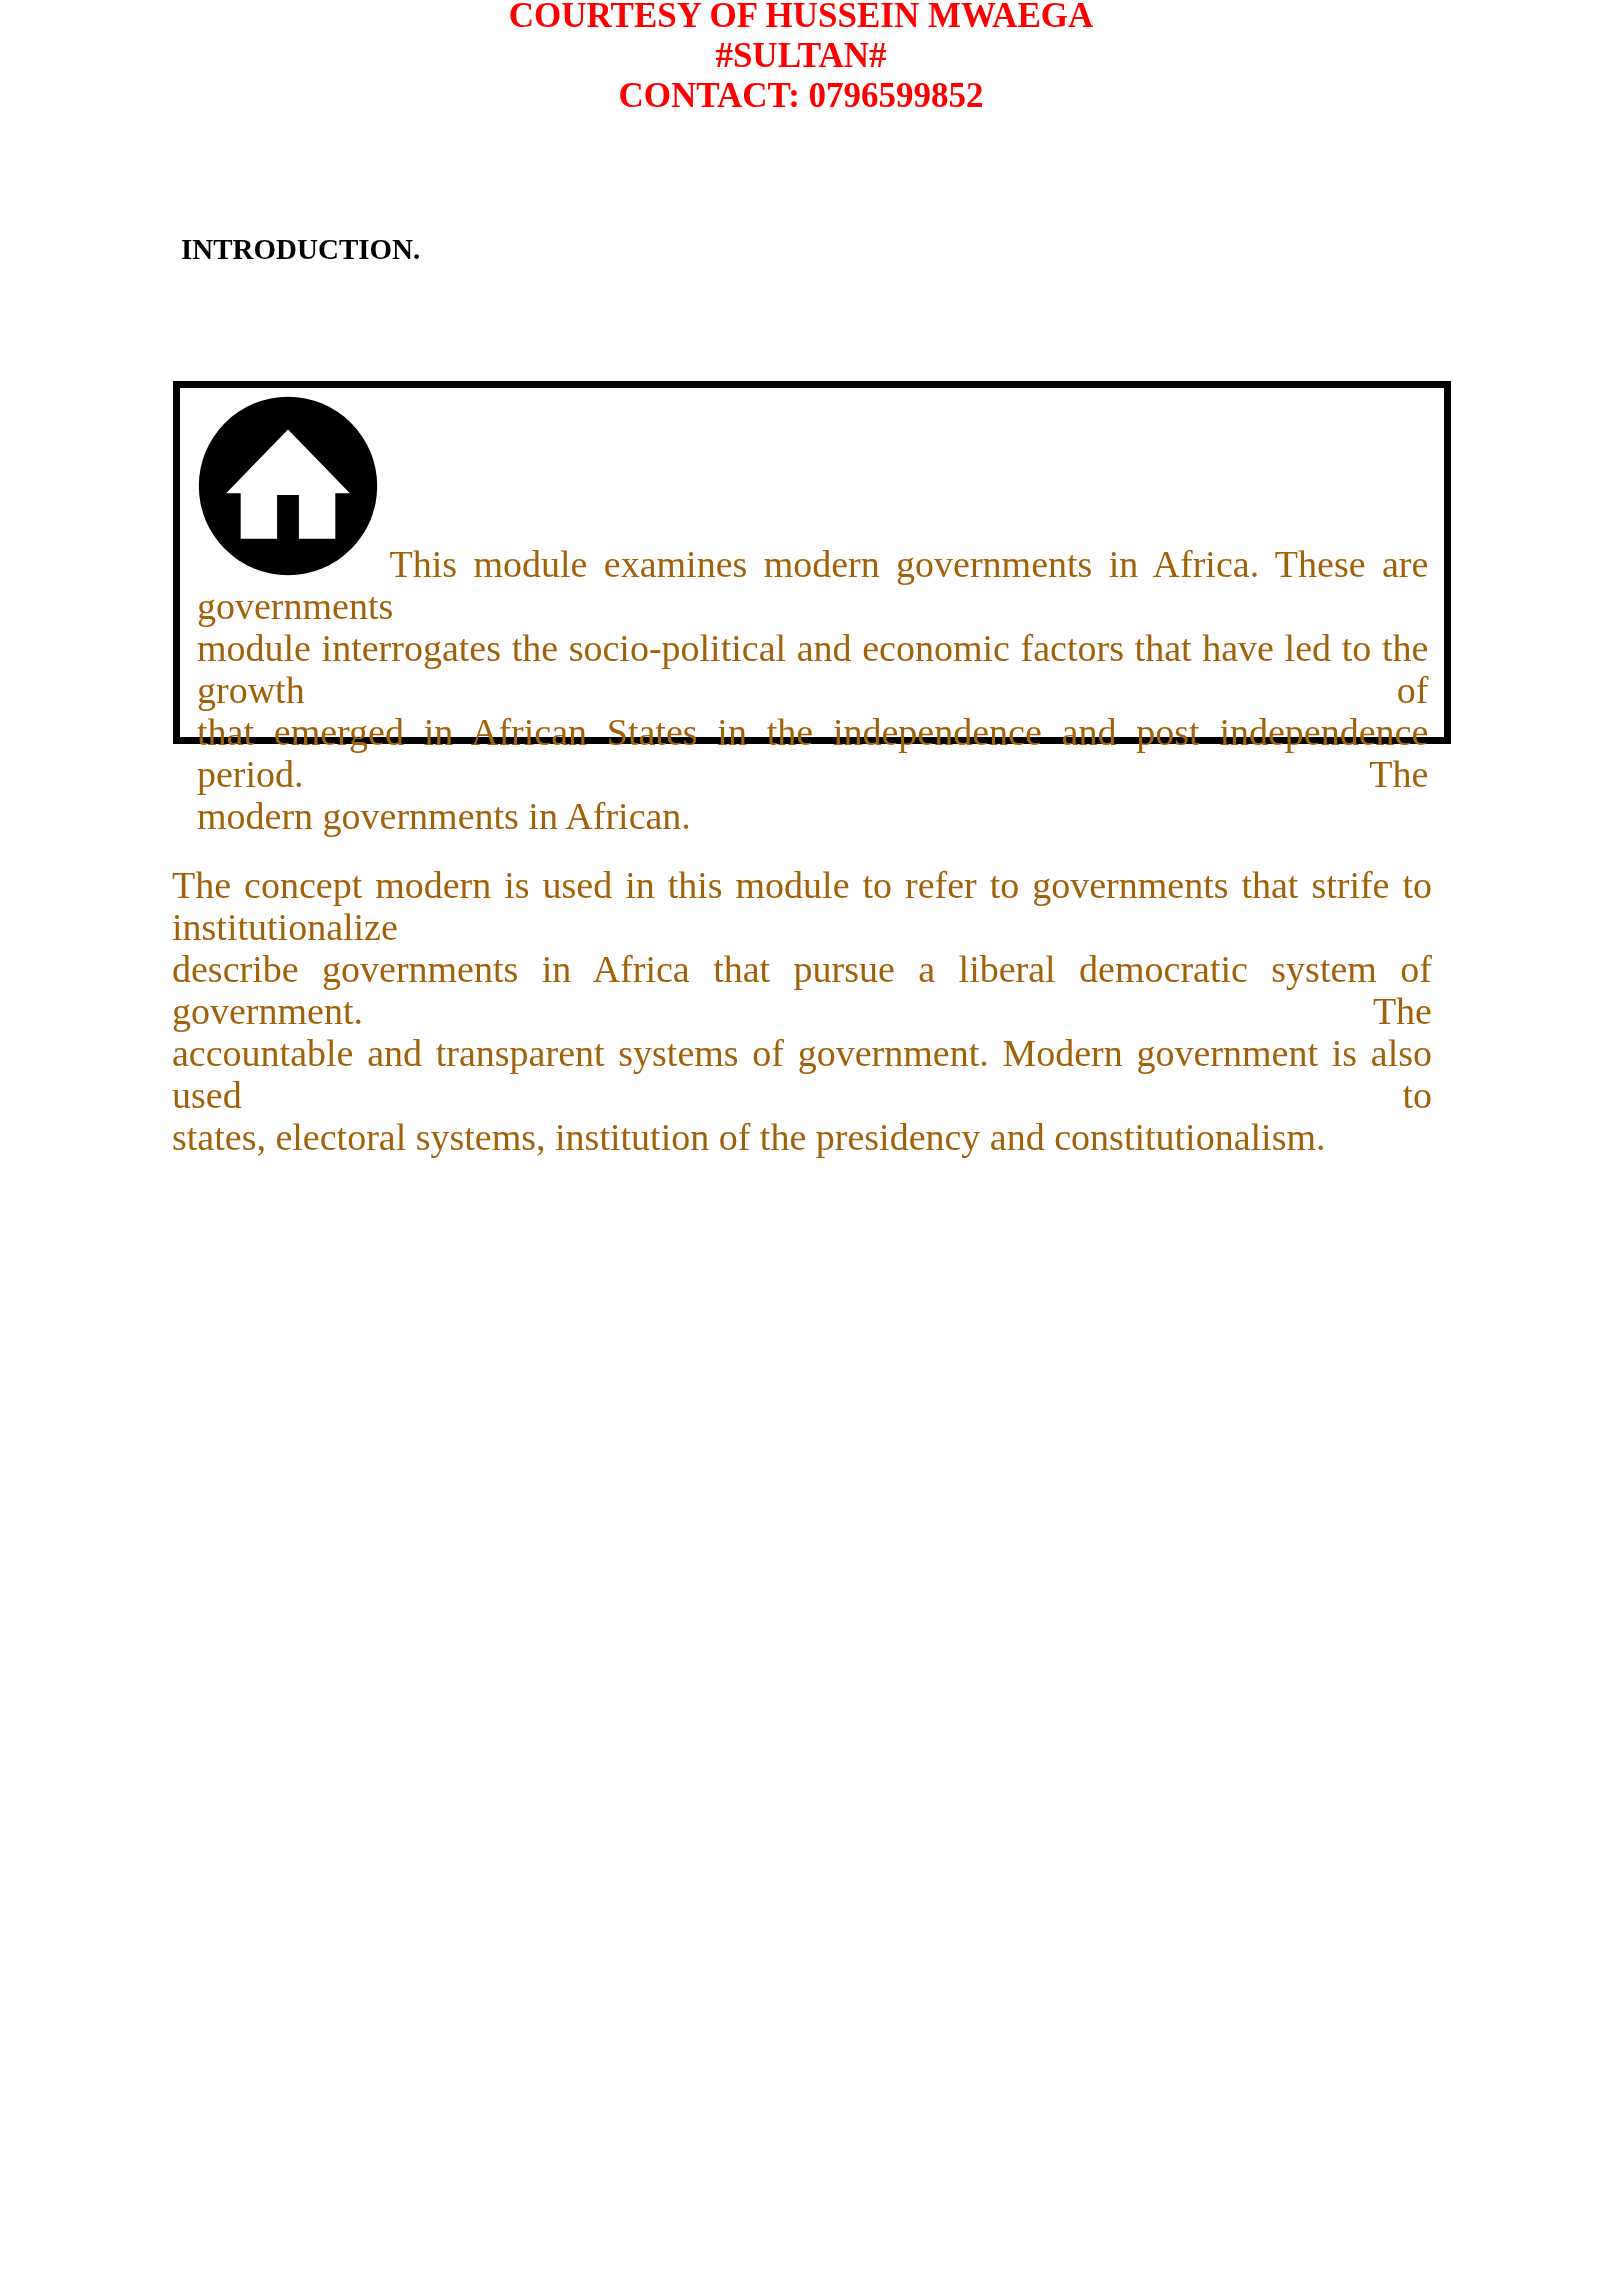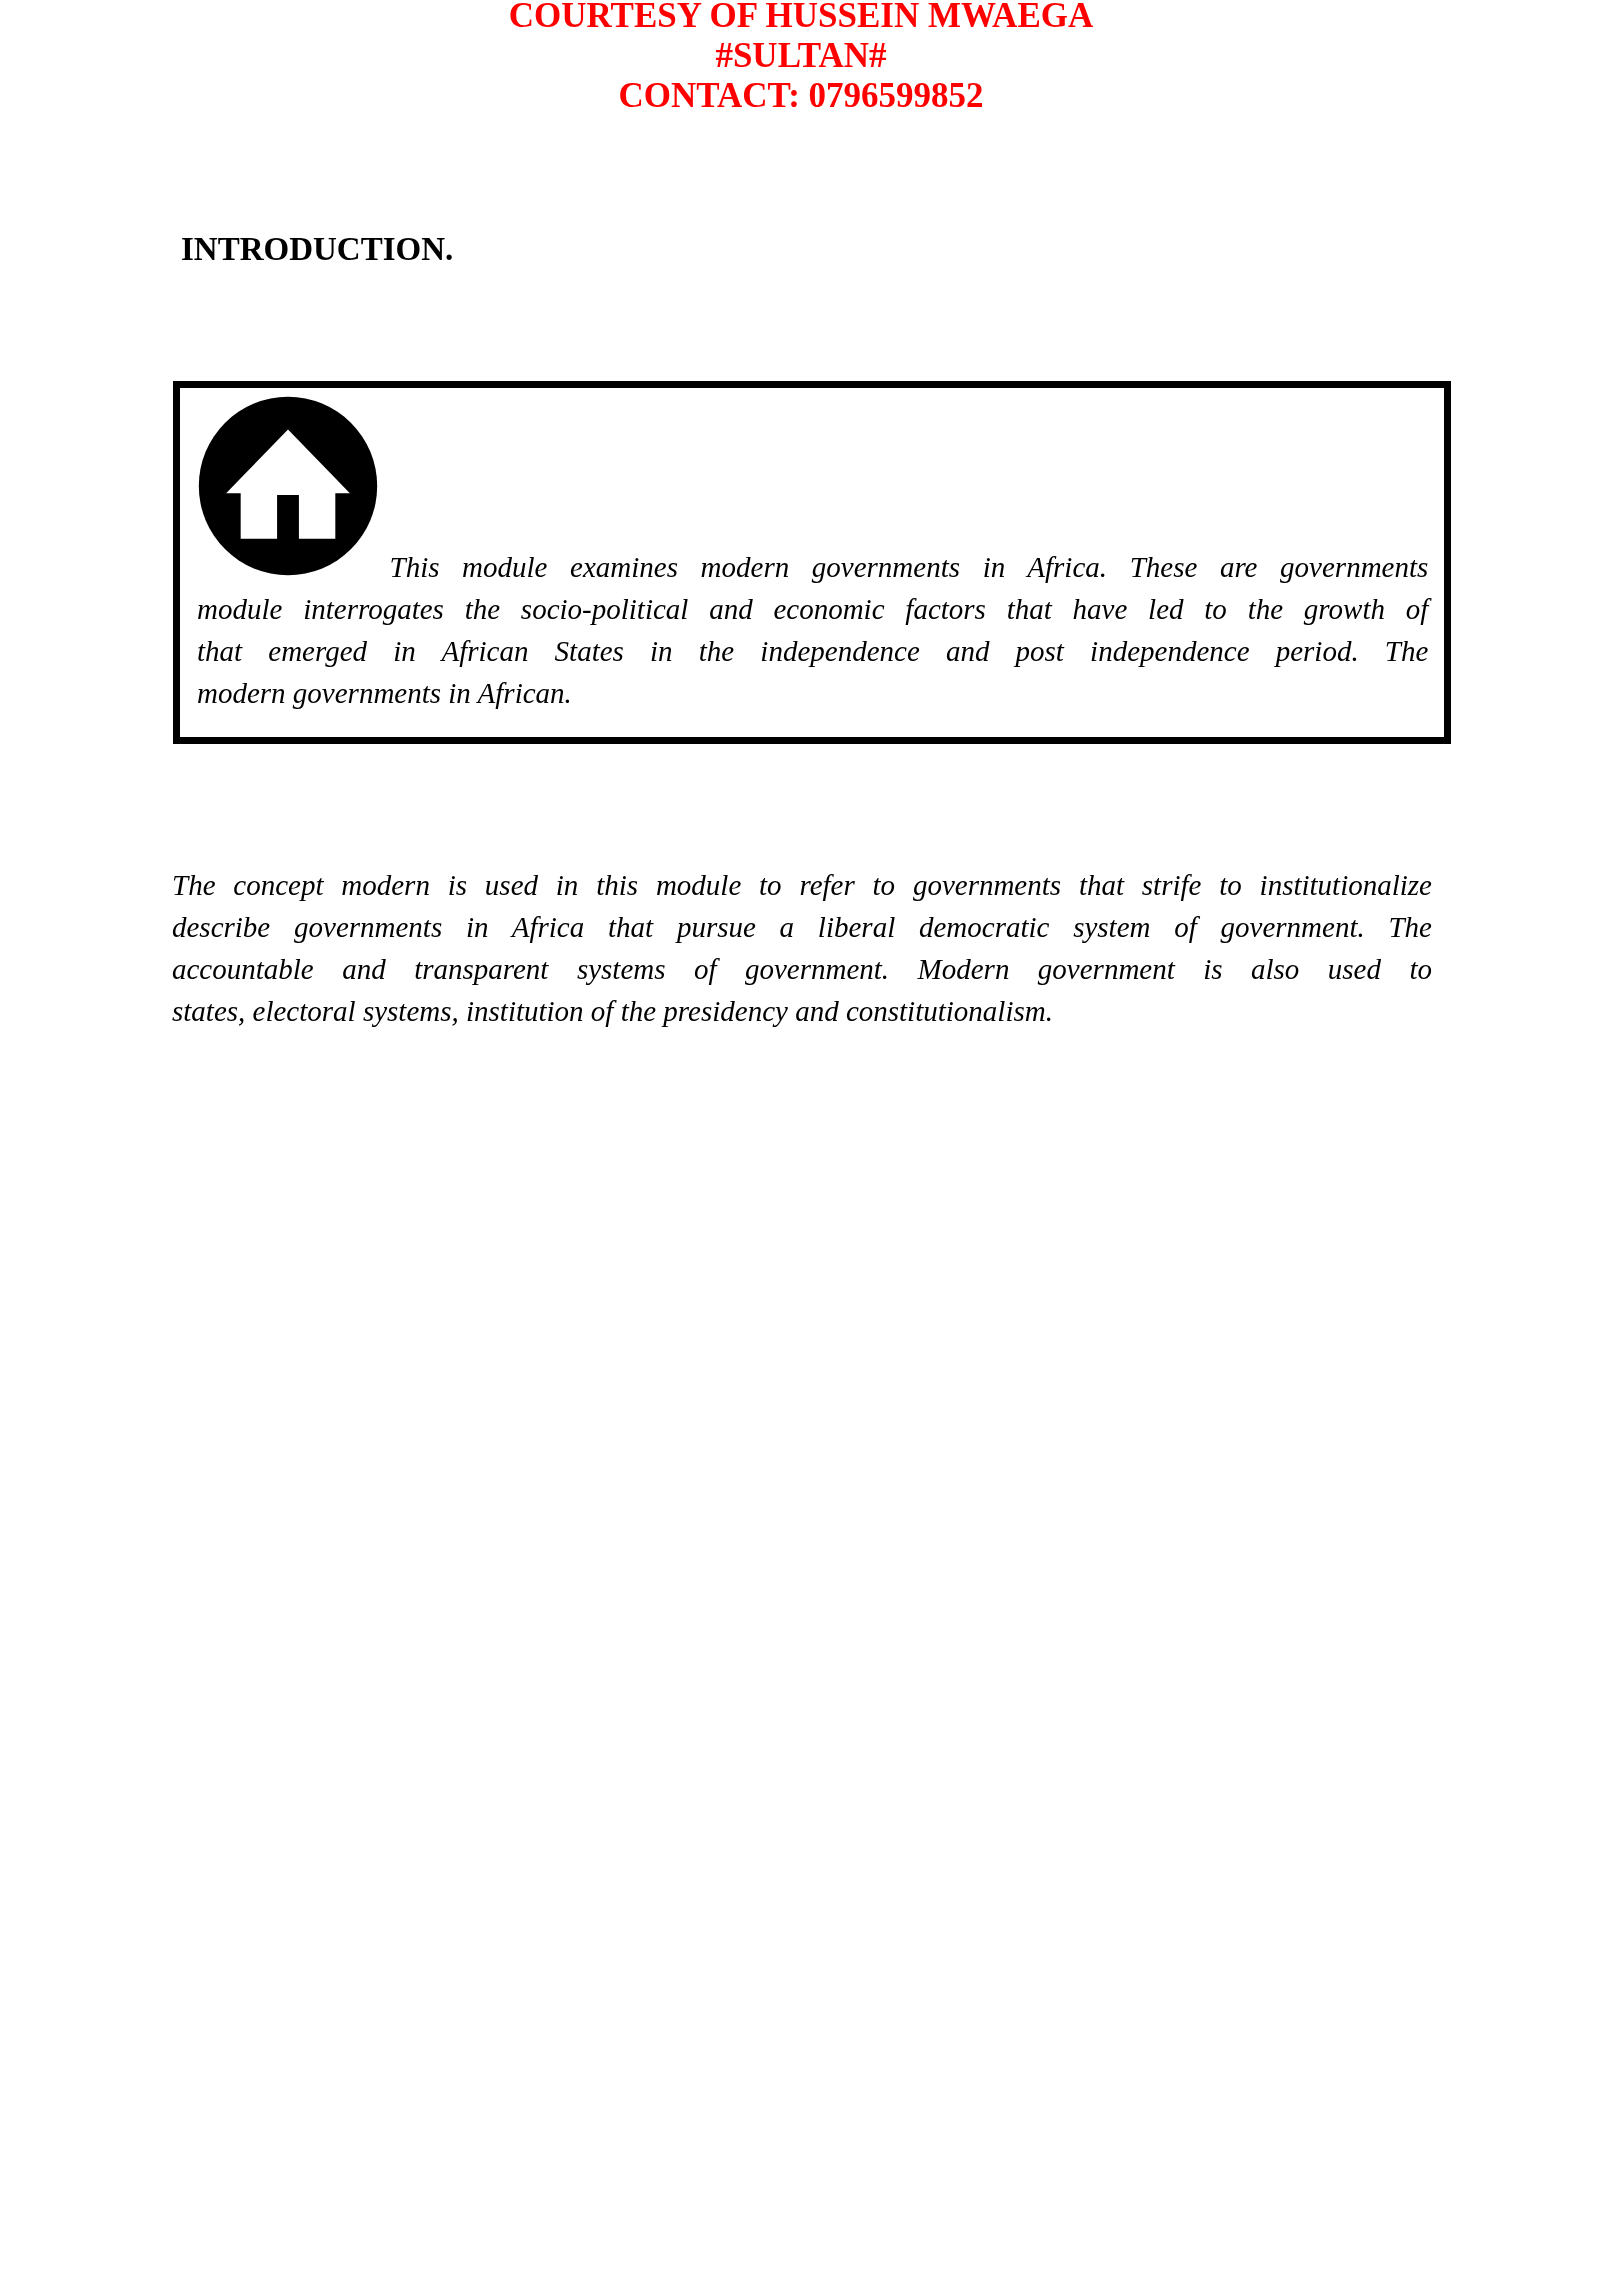--- a/index.html
+++ b/index.html
@@ -29,45 +29,44 @@
     font-size: 35px;
     line-height: 40px;
   }
 
   
   .intro-heading {
     position: absolute;
     left: 181px;
     top: 230px;
     font-weight: bold;
-    font-size: 33px;
+    font-size: 29px;
     line-height: 38px;
     color: #000000;
   }
 
   
   .callout {
     position: absolute;
     left: 173px;
     top: 381px;
     width: 1278px;
     height: 363px;
     box-sizing: border-box;
     border: 7.2px solid #000000;
     padding: 6.5px 15.7px 0 17px;
     background: #ffffff;
   }
   .callout .text-line,
   .body-paragraph .text-line {
-    font-size: 29px;
+    font-size: 38px;
     line-height: 42px;
     text-align: justify;
     text-align-last: justify;
-    color: #000000;
-    font-style: italic;
+    color: #a16207;
   }
   .callout .text-line.last-line,
   .body-paragraph .text-line.last-line {
     text-align-last: left;
   }
   .home-icon-svg {
     display: inline-block;
     width: 182px;
     height: 182px;
     margin-right: 10.5px;

